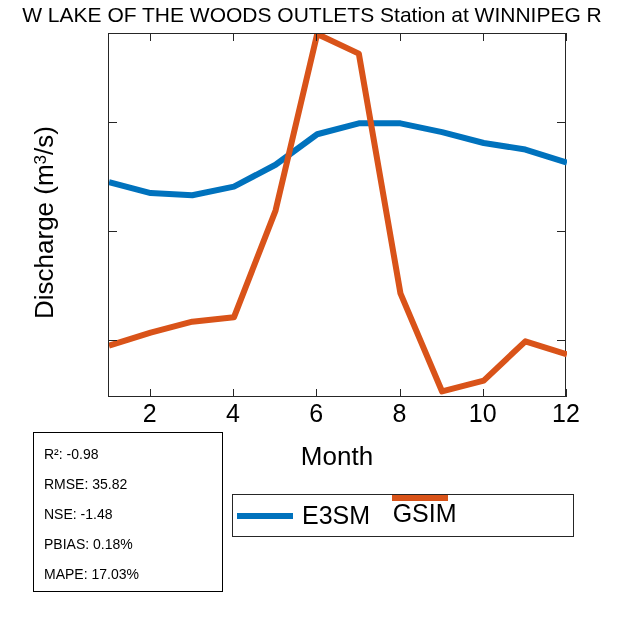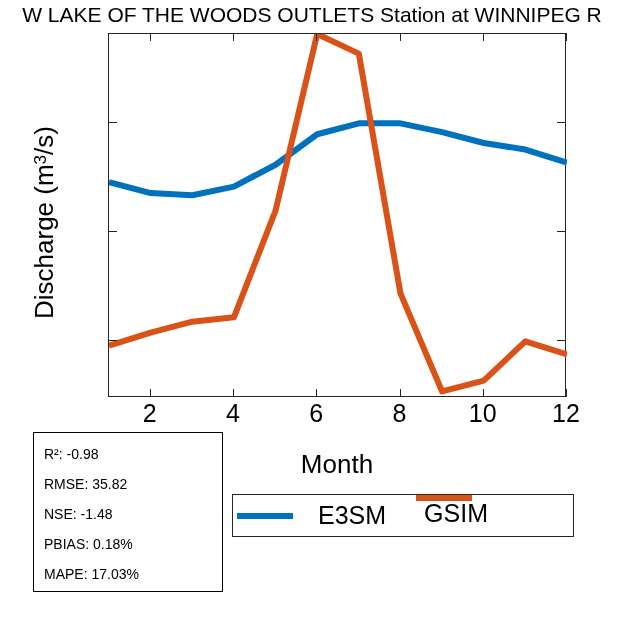--- a/index.html
+++ b/index.html
@@ -107,21 +107,20 @@
   }
   #xlabel {
     position: absolute;
     left: 108px;
     top: 441px;
     width: 458px;
     text-align: center;
     font-size: 26px;
     line-height: 30px;
     white-space: nowrap;
-    margin-top: 8px;
   }
   
   #legend {
     position: absolute;
     left: 232px;
     top: 494px;
     width: 342px;
     height: 43px;
     border: 1.3px solid #262626;
     background: #ffffff;
@@ -139,21 +138,20 @@
   .legend-swatch {
     width: 56px;
     height: 6px;
     margin-right: 9px;
     border-radius: 0;
   }
   .legend-label {
     font-size: 25px;
     line-height: 25px;
     white-space: nowrap;
-    margin-left: 16px;
   }
   
   #stats-box {
     position: absolute;
     left: 33px;
     top: 432px;
     width: 190px;
     height: 160px;
     border: 1.7px solid #000000;
     background: #ffffff;

